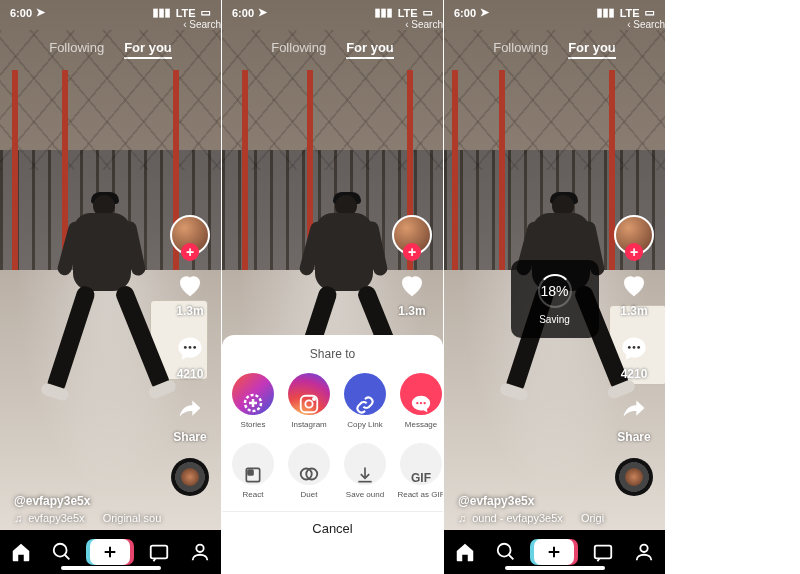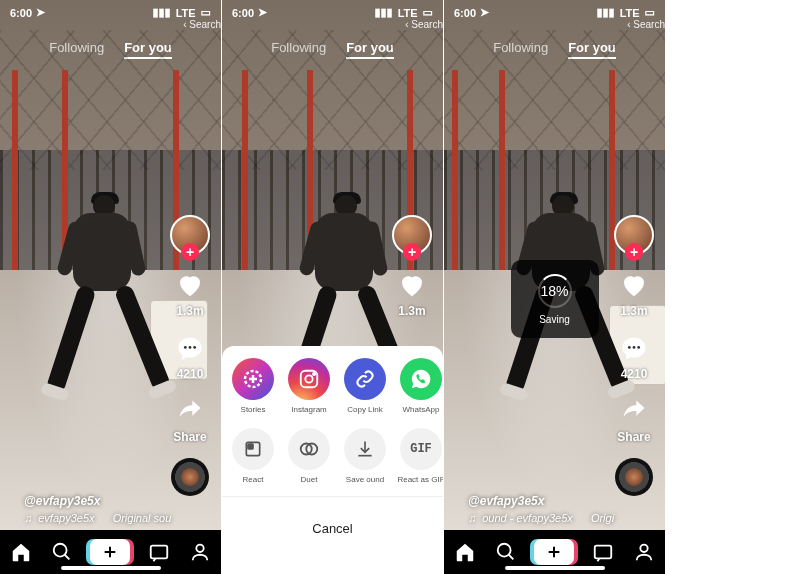--- a/index.html
+++ b/index.html
@@ -45,41 +45,41 @@
   
   .rail { position:absolute; right:8px; top:215px; width:46px; display:flex; flex-direction:column; align-items:center; gap:14px; z-index:3;}
   .avatar { width:40px; height:40px; border-radius:50%; background:radial-gradient(circle at 35% 30%, #d9986b, #6b3e2c); border:2px solid #fff; position:relative;}
   .plus { position:absolute; bottom:-8px; left:50%; transform:translateX(-50%); width:18px; height:18px; border-radius:50%; background:#fe2c55; color:#fff; font-size:14px; line-height:18px; text-align:center; font-weight:700;}
   .ritem { display:flex; flex-direction:column; align-items:center; gap:3px;}
   .ritem .icn { width:32px; height:32px; display:flex; align-items:center; justify-content:center;}
   .ritem .lbl { font-size:12px; font-weight:600; text-shadow:0 0 3px rgba(0,0,0,.6);}
   .disc { width:38px; height:38px; border-radius:50%; background:radial-gradient(circle at 50% 50%, #222 30%, #444 31% 55%, #111 56%); display:flex;align-items:center;justify-content:center;}
   .disc::after{content:"";width:18px;height:18px;border-radius:50%;background:radial-gradient(circle,#c9825a,#5b3320);}
   
-  .meta { position:absolute; left:24px; bottom:50px; font-size:12px; z-index:3; text-shadow:0 0 4px rgba(0,0,0,.7);font-style:italic;}
+  .meta { position:absolute; left:14px; bottom:50px; font-size:12px; z-index:3; text-shadow:0 0 4px rgba(0,0,0,.7);}
   .meta .u { font-weight:700; margin-bottom:4px;}
   .meta .s { display:flex; align-items:center; gap:6px; font-size:11px;}
   
   .nav { position:absolute; bottom:0; left:0; right:0; height:44px; background:#000; display:flex; align-items:center; justify-content:space-around; z-index:5;}
   .nav .nbtn { width:26px; height:26px; display:flex; align-items:center; justify-content:center; color:#fff;}
   .create { width:40px; height:26px; background:#fff; border-radius:7px; position:relative; display:flex;align-items:center;justify-content:center;}
   .create::before,.create::after{content:"";position:absolute;width:40px;height:26px;border-radius:7px;top:0;}
   .create::before{background:#67d2e3;left:-4px;z-index:-1;}
   .create::after{background:#e6436d;right:-4px;z-index:-1;}
   .hbar{position:absolute;bottom:4px;left:50%;transform:translateX(-50%);width:100px;height:4px;border-radius:3px;background:#fff;z-index:6;}
   .hbar.dark{background:#000;}
   
   .sheet { position:absolute; bottom:0; left:0; right:0; background:#fff; border-radius:12px 12px 0 0; z-index:10; color:#333; padding:12px 0 8px;}
   .sheet h4{text-align:center;font-size:12px;font-weight:500;margin-bottom:12px;color:#555;}
   .row{display:flex;overflow:hidden;padding:0 6px;gap:6px;}
   .sitm{flex:0 0 50px;display:flex;flex-direction:column;align-items:center;gap:5px;}
-  .sitm .ic{width:42px;height:42px;border-radius:50%;display:flex;align-items:center;justify-content:center;color:#fff;font-weight:700;font-family:Liberation Mono, monospace;}
+  .sitm .ic{width:42px;height:42px;border-radius:50%;display:flex;align-items:flex-end;justify-content:center;color:#fff;font-weight:700;}
   .sitm .sl{font-size:8px;color:#555;text-align:center;white-space:nowrap;}
   .row2 .ic{background:#f1f1f1;color:#555;}
-  .cancel{text-align:center;padding:24px 0 30px;font-size:13px;color:#222;border-top:1px solid #eee;margin-top:12px;}
+  .cancel{text-align:center;padding:9px 0 30px;font-size:13px;color:#222;border-top:1px solid #eee;margin-top:12px;}
   
   .saving{position:absolute;top:260px;left:50%;transform:translateX(-50%);width:88px;height:78px;background:rgba(0,0,0,.75);border-radius:10px;display:flex;flex-direction:column;align-items:center;justify-content:center;gap:6px;z-index:8;}
   .spin{width:34px;height:34px;border-radius:50%;border:2px solid rgba(255,255,255,.25);border-top-color:#fff;position:relative;}
   .spin span{position:absolute;inset:0;display:flex;align-items:center;justify-content:center;font-size:14px;}
   svg{display:block;}
 </style>
 </head>
 <body>
 
 <div class="wrap">
@@ -240,20 +240,21 @@
           <div class="icn">
             <svg width="30" height="30" viewBox="0 0 24 24" fill="#fff">
               <path d="M12 21s-8-5.3-8-11a5 5 0 0 1 8-4 5 5 0 0 1 8 4c0 5.7-8 11-8 11z"></path>
             </svg>
           </div>
           <div class="lbl">1.3m</div>
         </div>
     </div>
 
     <div class="sheet">
+      <h4>Share to</h4>
       <div class="row row1" id="row1">
           <div class="sitm">
             <div class="ic" style="background:linear-gradient(135deg,#f5533d,#c437b9,#4453d6)">
               <svg width="24" height="24" viewBox="0 0 24 24" fill="none" stroke="#fff" stroke-width="2.5">
                 <circle cx="12" cy="12" r="8" stroke-dasharray="3 2"></circle>
                 <line x1="12" y1="8" x2="12" y2="16"></line>
                 <line x1="8" y1="12" x2="16" y2="12"></line>
               </svg>
             </div>
             <div class="sl">Stories</div>
@@ -269,20 +270,31 @@
             <div class="sl">Instagram</div>
           </div>
           <div class="sitm">
             <div class="ic" style="background:#4b5bd8">
               <svg width="20" height="20" viewBox="0 0 24 24" fill="none" stroke="#fff" stroke-width="2.5">
                 <path d="M10 14a5 5 0 0 0 7 0l3-3a5 5 0 0 0-7-7l-1 1"></path>
                 <path d="M14 10a5 5 0 0 0-7 0l-3 3a5 5 0 0 0 7 7l1-1"></path>
               </svg>
             </div>
             <div class="sl">Copy Link</div>
+          </div>
+          <div class="sitm">
+            <div class="ic" style="background:#ff4060">
+              <svg width="22" height="22" viewBox="0 0 24 24" fill="#fff">
+                <path d="M12 3C6.5 3 2 6.6 2 11c0 4.4 4.5 8 10 8 .9 0 1.8-.1 2.6-.3L19 21l-.6-3.6C20.9 16 22 13.6 22 11c0-4.4-4.5-8-10-8z"></path>
+                <circle cx="8" cy="11" r="1.3" fill="#ff4060"></circle>
+                <circle cx="12" cy="11" r="1.3" fill="#ff4060"></circle>
+                <circle cx="16" cy="11" r="1.3" fill="#ff4060"></circle>
+              </svg>
+            </div>
+            <div class="sl">Message</div>
           </div>
           <div class="sitm">
             <div class="ic" style="background:#25d366">
               <svg width="22" height="22" viewBox="0 0 24 24" fill="#fff">
                 <path d="M12 2a10 10 0 0 0-8.5 15.2L2 22l4.9-1.5A10 10 0 1 0 12 2zm4.8 13.6c-.2.6-1.2 1.1-1.7 1.1-1.2.1-2.3-.5-4-1.8-2-1.6-3.2-3.6-3.3-3.8-.1-.2-.8-1.2-.8-2.2 0-1.1.5-1.6.7-1.8.2-.2.5-.3.7-.3h.5c.2 0 .4 0 .6.5l.8 2c.1.2 0 .4-.1.5l-.4.5c-.1.2-.2.3-.1.5.6 1 1.3 1.7 2.4 2.3.2.1.4.1.5-.1l.6-.7c.2-.2.3-.2.5-.1l1.8.9c.2.1.4.2.4.3 0 .2 0 .7-.1 1.2z"></path>
               </svg>
             </div>
             <div class="sl">WhatsApp</div>
           </div>
         </div>

